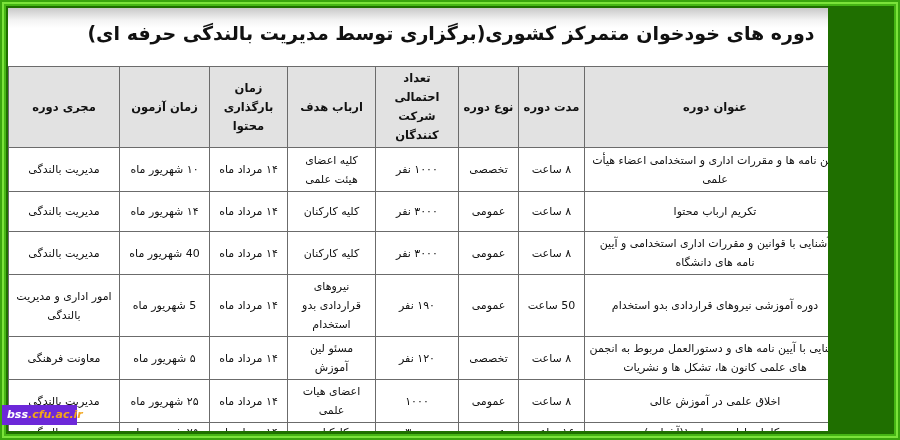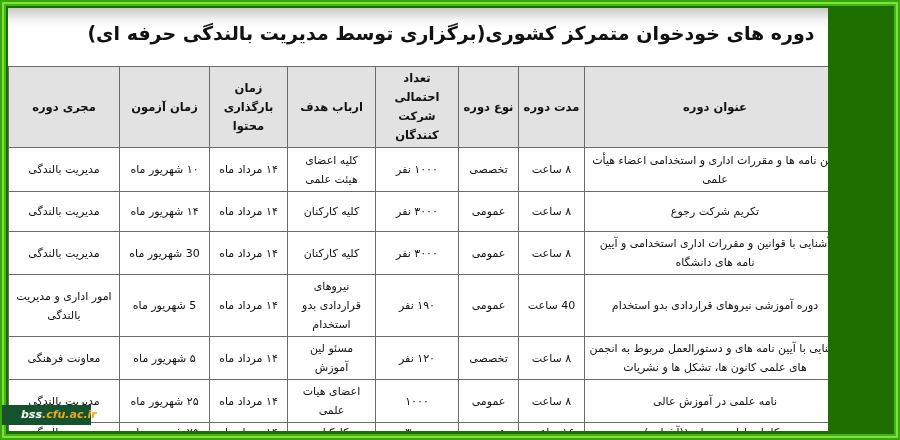--- a/index.html
+++ b/index.html
@@ -34,22 +34,22 @@
   table.courses td.title-cell { text-align:center; }
   tr.r1 td { height:39px; }
   tr.r2 td { height:35px; }
   tr.r3 td { height:38px; }
   tr.r4 td { height:35px; }
   tr.r5 td { height:38px; }
   tr.r6 td { height:35px; }
   tr.r7 td { height:18px; line-height:16px; padding:1px 4px; }
   .badge {
     position:absolute; left:2px; top:405px; width:70px; height:20px;
-    background:#14532d; color:#f2a51a; font-weight:bold; font-style:italic;
-    font-size:11px; line-height:20px; padding-left:19px;
+    background:#6d28d9; color:#f2a51a; font-weight:bold; font-style:italic;
+    font-size:11px; line-height:20px; padding-left:5px;
     font-family:"DejaVu Sans", sans-serif;
   }
   .badge .pre { color:#ffffff; }
 </style>
 </head>
 <body>
 
 <div class="frame">
   <div class="frame-inner1"></div>
   <div class="frame-inner2"></div>
@@ -91,65 +91,65 @@
         <td>۸ ساعت</td>
         <td>تخصصی</td>
         <td>۱۰۰۰ نفر</td>
         <td>کلیه اعضای هیئت علمی</td>
         <td>۱۴ مرداد ماه</td>
         <td>۱۰ شهریور ماه</td>
         <td>مدیریت  بالندگی</td>
       </tr>
       <tr class="r2">
         <td>۲</td>
-        <td class="title-cell">تکریم شرکت رجوع</td>
+        <td class="title-cell">تکریم ارباب محتوا</td>
         <td>۸ ساعت</td>
         <td>عمومی</td>
         <td>۳۰۰۰ نفر</td>
         <td>کلیه کارکنان</td>
         <td>۱۴ مرداد ماه</td>
         <td>۱۴ شهریور ماه</td>
         <td>مدیریت بالندگی</td>
       </tr>
       <tr class="r3">
         <td>۳</td>
         <td class="title-cell">آشنایی با قوانین و مقررات اداری استخدامی و آیین نامه های دانشگاه</td>
         <td>۸ ساعت</td>
         <td>عمومی</td>
         <td>۳۰۰۰ نفر</td>
         <td>کلیه کارکنان</td>
         <td>۱۴ مرداد ماه</td>
-        <td>30 شهریور ماه</td>
+        <td>40 شهریور ماه</td>
         <td>مدیریت بالندگی</td>
       </tr>
       <tr class="r4">
         <td>۴</td>
         <td class="title-cell">دوره آموزشی نیروهای قراردادی بدو استخدام</td>
-        <td>40 ساعت</td>
+        <td>50 ساعت</td>
         <td>عمومی</td>
         <td>۱۹۰ نفر</td>
         <td>نیروهای قراردادی بدو استخدام</td>
         <td>۱۴ مرداد ماه</td>
         <td>5 شهریور ماه</td>
         <td>امور اداری و مدیریت بالندگی</td>
       </tr>
       <tr class="r5">
         <td>۵</td>
         <td class="title-cell">اشنایی با آیین نامه های و دستورالعمل مربوط به انجمن های علمی کانون ها، تشکل ها و نشریات</td>
         <td>۸ ساعت</td>
         <td>تخصصی</td>
         <td>۱۲۰ نفر</td>
         <td>مسئو لین آموزش</td>
         <td>۱۴ مرداد ماه</td>
         <td>۵ شهریور ماه</td>
         <td>معاونت فرهنگی</td>
       </tr>
       <tr class="r6">
         <td>۶</td>
-        <td class="title-cell">نامه علمی در آموزش عالی</td>
+        <td class="title-cell">اخلاق علمی در آموزش عالی</td>
         <td>۸ ساعت</td>
         <td>عمومی</td>
         <td>۱۰۰۰</td>
         <td>اعضای هیات علمی</td>
         <td>۱۴ مرداد ماه</td>
         <td>۲۵ شهریور ماه</td>
         <td>مدیریت بالندگی</td>
       </tr>
       <tr class="r7">
         <td>۷</td>

